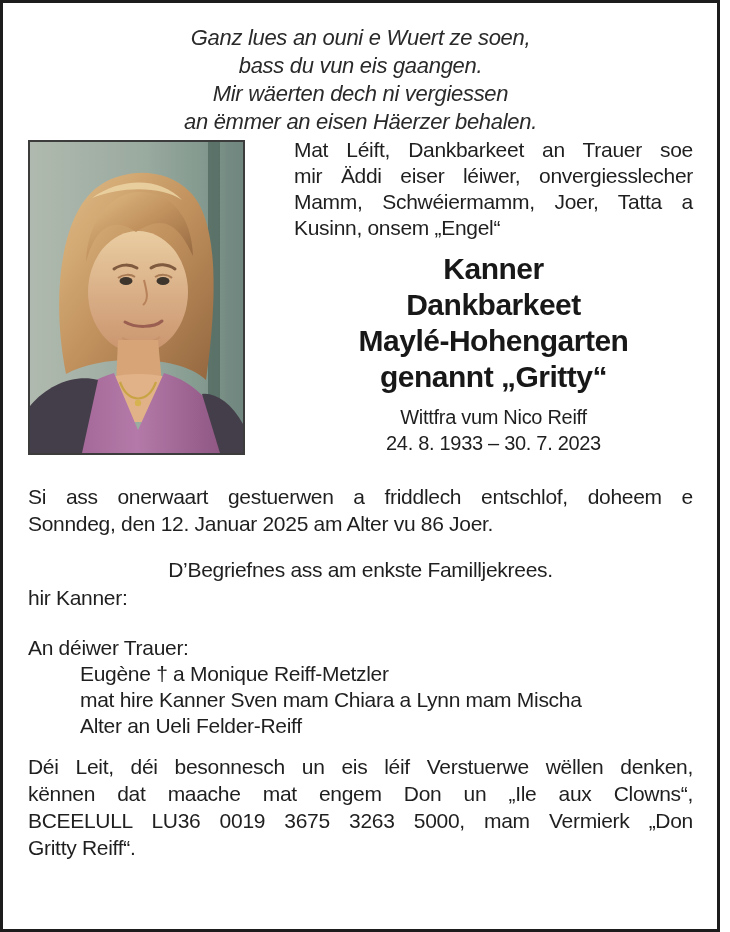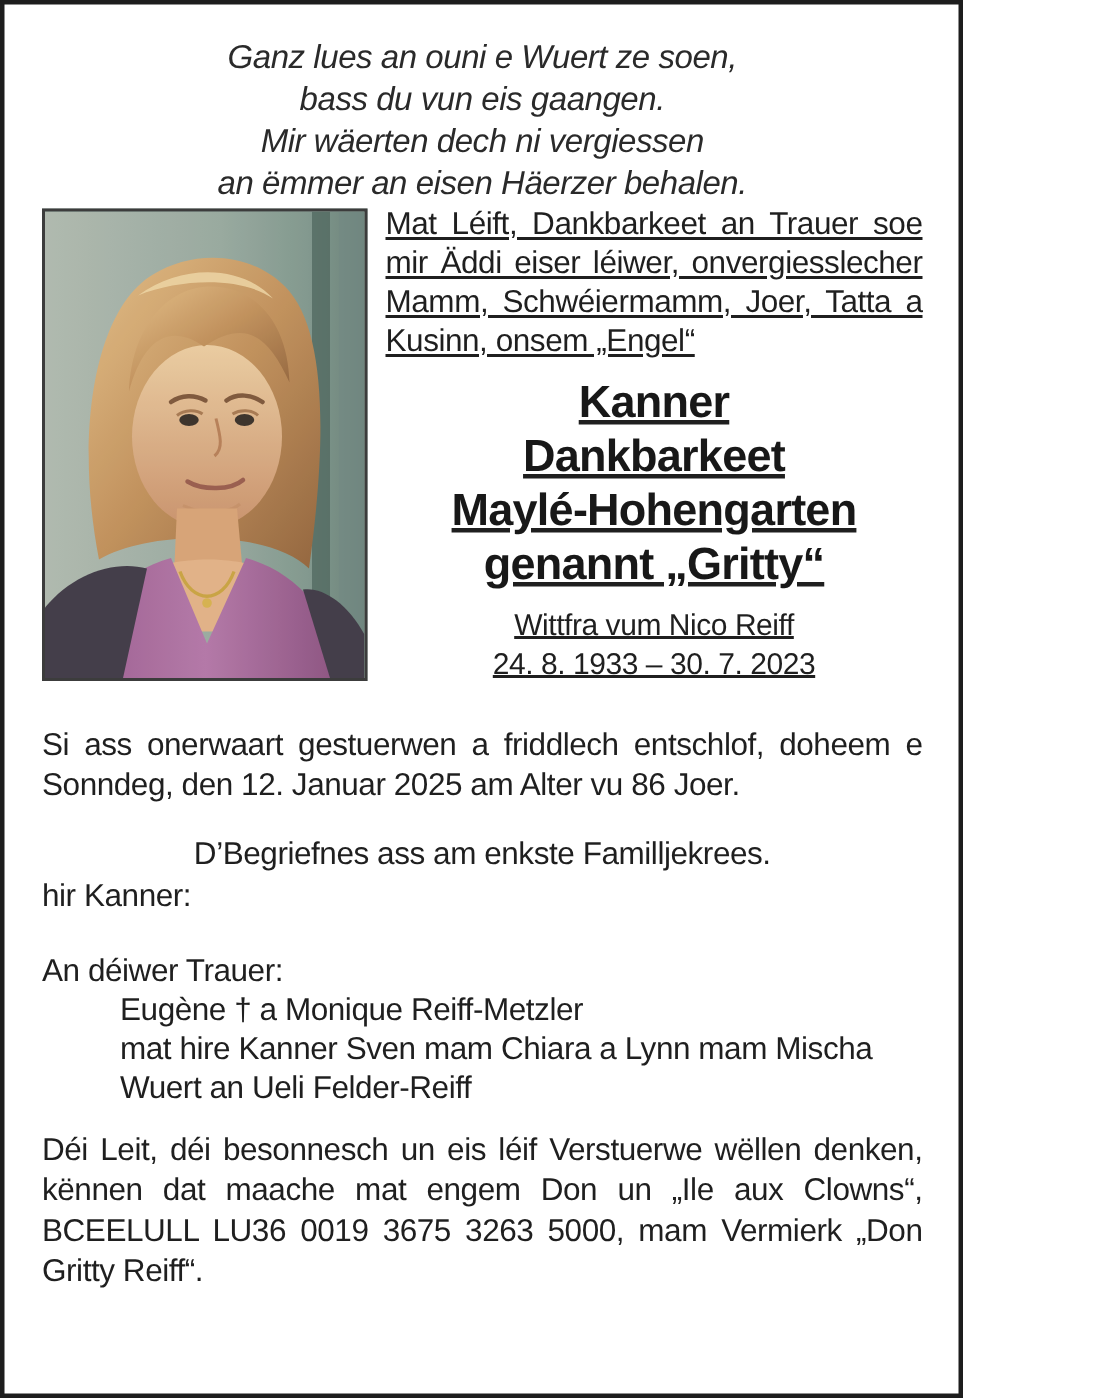--- a/index.html
+++ b/index.html
@@ -1,40 +1,40 @@
 <!DOCTYPE html>
 <html><head>
 <meta charset="utf-8">
 <style>
   html, body { margin: 0; padding: 0; background: #ffffff; }
   .notice {
     position: relative;
     box-sizing: border-box;
-    width: 642px;
+    width: 720px;
     height: 932px;
     border: 3px solid #1d1d1d;
     background: #ffffff;
     padding: 21px 24px 0 25px;
     font-family: "Liberation Sans", sans-serif;
     color: #1f1f1f;
     letter-spacing: -0.3px;
     overflow: hidden;
   }
 
   
   .epigraph {
     text-align: center;
     font-style: italic;
     font-size: 22px;
     line-height: 28px;
     color: #2a2a2a;
   }
 
   
-  .top-row { display: flex; gap: 12px; margin-top: 1px; align-items: center; text-decoration: underline; }
+  .top-row { display: flex; gap: 49px; margin-top: 1px; align-items: flex-end; }
   .photo-frame {
     flex: none;
     width: 213px;
     height: 311px;
     border: 2px solid #3c3c3c;
     overflow: hidden;
     background: #93a79e;
   }
   .photo-frame svg { display: block; width: 100%; height: 100%; }
   .right-col { flex: 1; min-width: 0; }
@@ -170,21 +170,21 @@
 
   <div class="body-text p-funeral">D’Begriefnes ass am enkste Familljekrees.</div>
 
   <div class="body-text p-kanner">hir Kanner:</div>
 
   <div class="body-text p-trauer">An déiwer Trauer:</div>
 
   <div class="body-text children">
     <div class="line">Eugène † a Monique Reiff-Metzler</div>
     <div class="line">mat hire Kanner Sven mam Chiara a Lynn mam Mischa</div>
-    <div class="line">Wuert an Ueli Felder-Reiff</div>
+    <div class="line">Alter an Ueli Felder-Reiff</div>
   </div>
 
 
   <div class="body-text p-donation">
     <div class="jline">Déi Leit, déi besonnesch un eis léif Verstuerwe wëllen denken,</div>
     <div class="jline">kënnen dat maache mat engem Don un „Ile aux Clowns“,</div>
     <div class="jline">BCEELULL LU36 0019 3675 3263 5000, mam Vermierk „Don</div>
     <div class="lastline">Gritty Reiff“.</div>
   </div>
 

